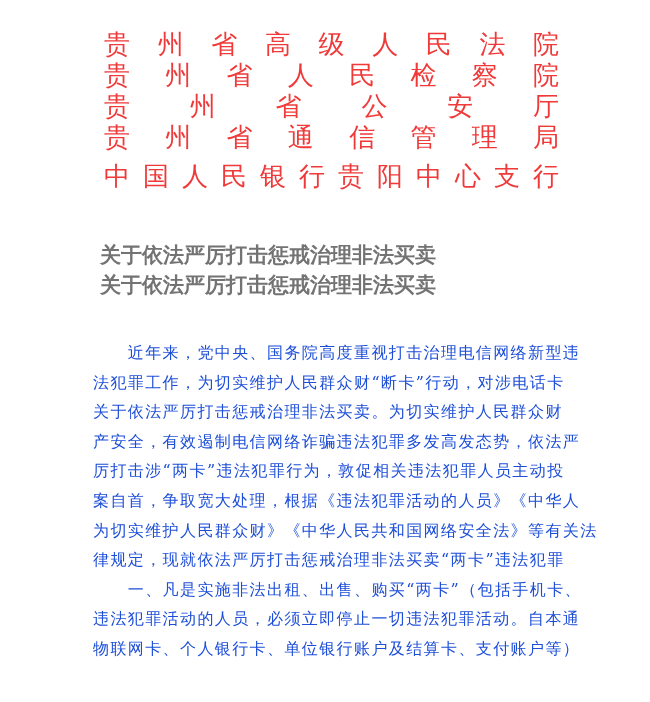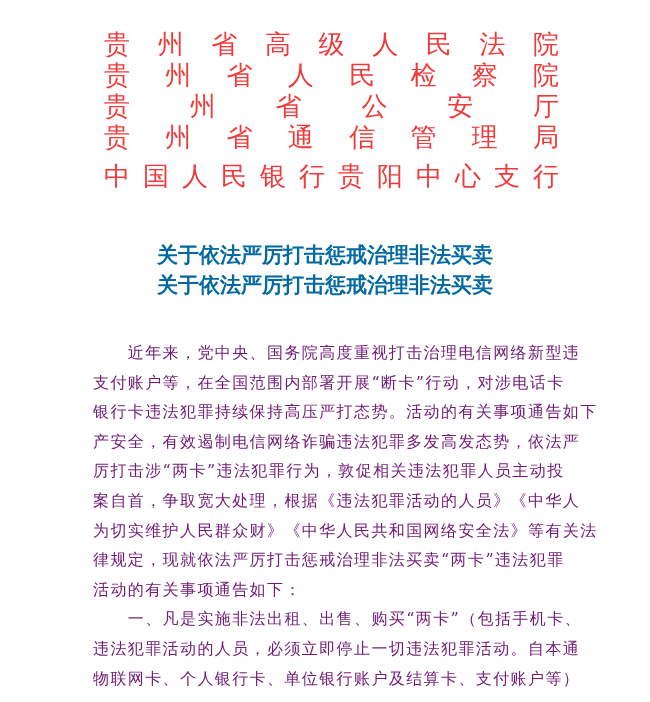--- a/index.html
+++ b/index.html
@@ -37,34 +37,34 @@
     }
     .issuer.last {
       margin-top: 8px;
     }
     .issuer span { display: inline-block; }
     .title-block {
       position: absolute;
       left: 100px;
       top: 240px;
       width: 450px;
-      text-align: center;
+      text-align: left;
       font-family: "DejaVu Serif", "Liberation Serif", serif;
       font-weight: bold;
-      color: #0369a1;
+      color: #737373;
       font-size: 21px;
       line-height: 30px;
     }
     .body-block {
       position: absolute;
       left: 93px;
       top: 338px;
       width: 468px;
       font-family: "DejaVu Serif", "Liberation Serif", serif;
-      color: #701a75;
+      color: #1d4ed8;
       font-size: 16px;
       line-height: 29.6px;
       letter-spacing: 1.4px;
     }
     .line {
       white-space: nowrap;
       display: block;
       text-align: justify;
       text-align-last: justify;
     }
@@ -131,26 +131,25 @@
     </div>
   </div>
 
   <div class="title-block">
     <div>关于依法严厉打击惩戒治理非法买卖</div>
     <div>关于依法严厉打击惩戒治理非法买卖</div>
   </div>
 
   <div class="body-block">
     <span class="line">　　近年来，党中央、国务院高度重视打击治理电信网络新型违</span>
-    <span class="line">支付账户等，在全国范围内部署开展“断卡”行动，对涉电话卡</span>
-    <span class="line">银行卡违法犯罪持续保持高压严打态势。活动的有关事项通告如下</span>
+    <span class="line">法犯罪工作，为切实维护人民群众财“断卡”行动，对涉电话卡</span>
+    <span class="line">关于依法严厉打击惩戒治理非法买卖。为切实维护人民群众财</span>
     <span class="line">产安全，有效遏制电信网络诈骗违法犯罪多发高发态势，依法严</span>
     <span class="line">厉打击涉“两卡”违法犯罪行为，敦促相关违法犯罪人员主动投</span>
     <span class="line">案自首，争取宽大处理，根据《违法犯罪活动的人员》《中华人</span>
     <span class="line">为切实维护人民群众财》《中华人民共和国网络安全法》等有关法</span>
     <span class="line">律规定，现就依法严厉打击惩戒治理非法买卖“两卡”违法犯罪</span>
-    <span class="line short">活动的有关事项通告如下：</span>
     <span class="line">　　一、凡是实施非法出租、出售、购买“两卡”（包括手机卡、</span>
     <span class="line">违法犯罪活动的人员，必须立即停止一切违法犯罪活动。自本通</span>
     <span class="line">物联网卡、个人银行卡、单位银行账户及结算卡、支付账户等）</span>
   </div>
 
 </div>
 
 </body></html>

